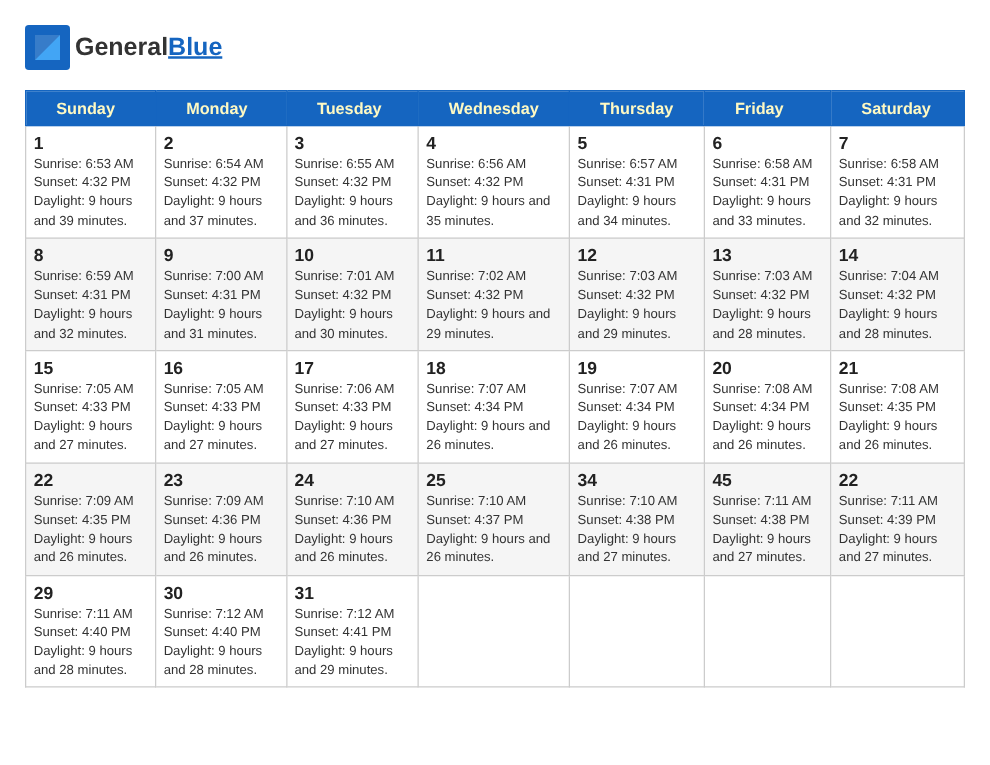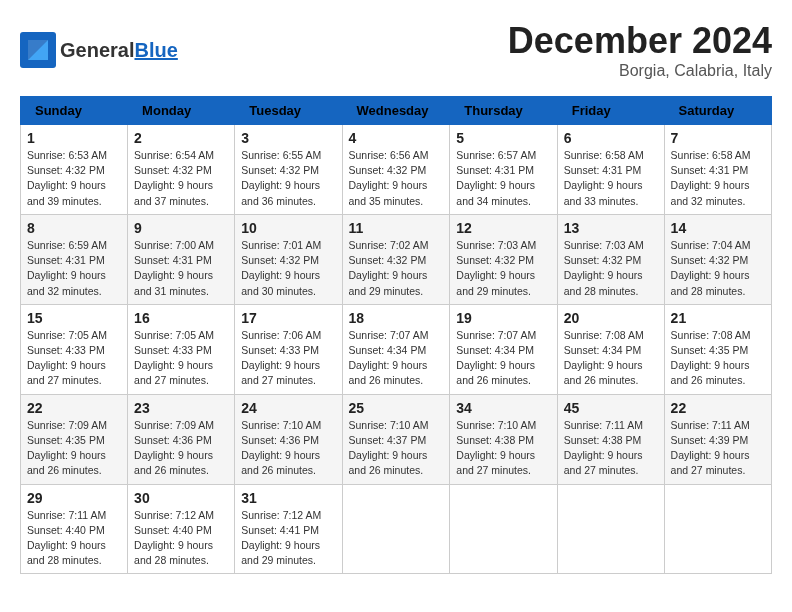--- a/index.html
+++ b/index.html
@@ -6,21 +6,21 @@
     body {
       font-family: Arial, sans-serif;
       background: #fff;
       width: 792px;
       min-height: 612px;
       padding: 20px;
     }
     .header {
       display: flex;
       justify-content: space-between;
-      align-items: center;
+      align-items: flex-start;
       margin-bottom: 16px;
     }
     .logo {
       display: flex;
       flex-direction: column;
       align-items: flex-start;
     }
     .title-block {
       text-align: right;
     }
@@ -33,23 +33,23 @@
       font-size: 16px;
       color: #555;
     }
     .calendar {
       width: 100%;
       border-collapse: collapse;
       font-size: 11px;
     }
     .calendar th {
       background: #1565c0;
-      color: #000000;
+      color: #fef9c3;
       text-align: left;
-      padding: 6px 14px;
+      padding: 6px 24px;
       font-size: 13px;
       font-weight: bold;
       border: 1px solid #1565c0;
     }
     .calendar td {
       border: 1px solid #ccc;
       vertical-align: top;
       padding: 5px 6px;
       width: 108px;
       min-height: 80px;
@@ -95,24 +95,20 @@
           <polygon points="8,28 28,8 8,8" fill="#fff" opacity="0.15"></polygon>
         </svg>
         <div>
           <div style="display:flex; align-items:baseline; gap:0;">
             <span style="font-size:20px; font-weight:bold; color:#333;">General</span>
               <span style="font-size:20px; font-weight:bold; color:#1565c0;text-decoration:underline;">Blue</span>
           </div>
         </div>
       </div>
     </div>
-    <div class="title-block">
-      <div class="month-title">December 2024</div>
-      <div class="location">Borgia, Calabria, Italy</div>
-    </div>
   </div>
 
   <table class="calendar">
     <thead>
       <tr>
 
       <th>Sunday</th>
           <th>Monday</th>
           <th>Tuesday</th>
           <th>Wednesday</th>

